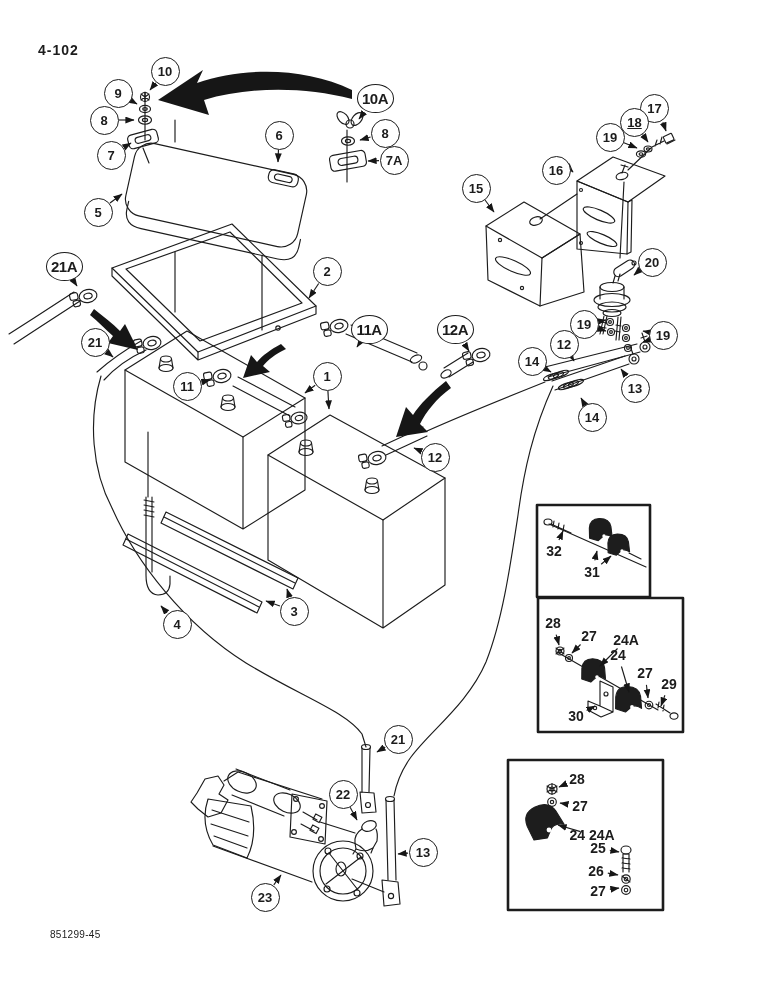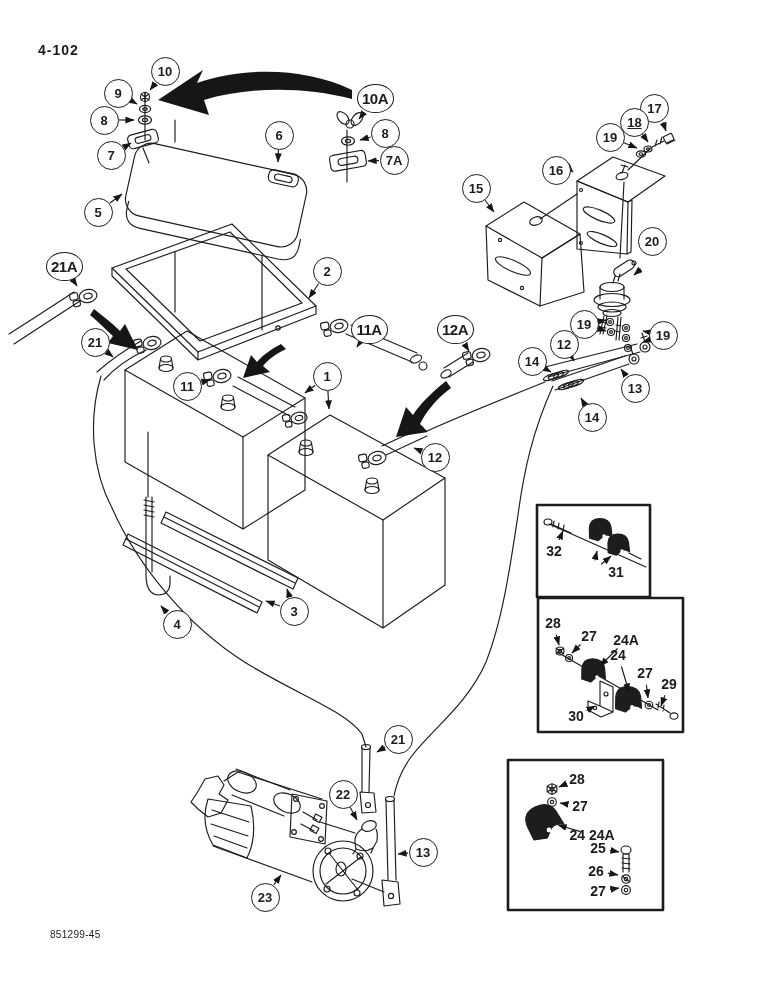--- a/index.html
+++ b/index.html
@@ -438,30 +438,30 @@
       <div class="balloon" style="left: 549.5px; top: 329.5px;">12</div>
       <div class="balloon" style="left: 620.5px; top: 373.5px;">13</div>
       <div class="balloon" style="left: 577.5px; top: 402.5px;">14</div>
       <div class="balloon" style="left: 569.5px; top: 309.5px;">19</div>
       <div class="balloon" style="left: 648.5px; top: 320.5px;">19</div>
       <div class="balloon" style="left: 461.5px; top: 173.5px;">15</div>
       <div class="balloon" style="left: 541.5px; top: 132px; margin-top: 24px;">16</div>
       <div class="balloon" style="left: 640px; top: 93.5px; text-align: right;">17</div>
       <div class="balloon" style="left: 620px; top: 107.5px; text-decoration: underline;">18</div>
       <div class="balloon" style="left: 595.5px; top: 122.5px;">19</div>
-      <div class="balloon" style="left: 637.5px; top: 227px;">20</div>
+      <div class="balloon" style="left: 637.5px; top: 248px;">20</div>
       <div class="balloon" style="left: 420.5px; top: 442.5px;">12</div>
       <div class="balloon" style="left: 279.5px; top: 596.5px;">3</div>
       <div class="balloon" style="left: 162.5px; top: 609.5px;">4</div>
       <div class="balloon" style="left: 383.5px; top: 724.5px;">21</div>
       <div class="balloon" style="left: 328.5px; top: 779.5px;">22</div>
       <div class="balloon" style="left: 408.5px; top: 837.5px;">13</div>
       <div class="balloon" style="left: 250.5px; top: 882.5px;">23</div>
       <div class="plabel" style="left: 554px; top: 551px;">32</div>
-      <div class="plabel" style="left: 592px; top: 572px; margin-left: 24px;">31</div>
+      <div class="plabel" style="left: 592px; top: 572px;">31</div>
       <div class="plabel" style="left: 553px; top: 623px;">28</div>
       <div class="plabel" style="left: 589px; top: 636px;">27</div>
       <div class="plabel" style="left: 626px; top: 640px;">24A</div>
       <div class="plabel" style="left: 618px; top: 655px;">24</div>
       <div class="plabel" style="left: 645px; top: 673px;">27</div>
       <div class="plabel" style="left: 669px; top: 684px; text-align: center;">29</div>
       <div class="plabel" style="left: 576px; top: 716px;">30</div>
       <div class="plabel" style="left: 577px; top: 779px;">28</div>
       <div class="plabel" style="left: 580px; top: 806px;">27</div>
       <div class="plabel" style="left: 592px; top: 835px;">24 24A</div>

